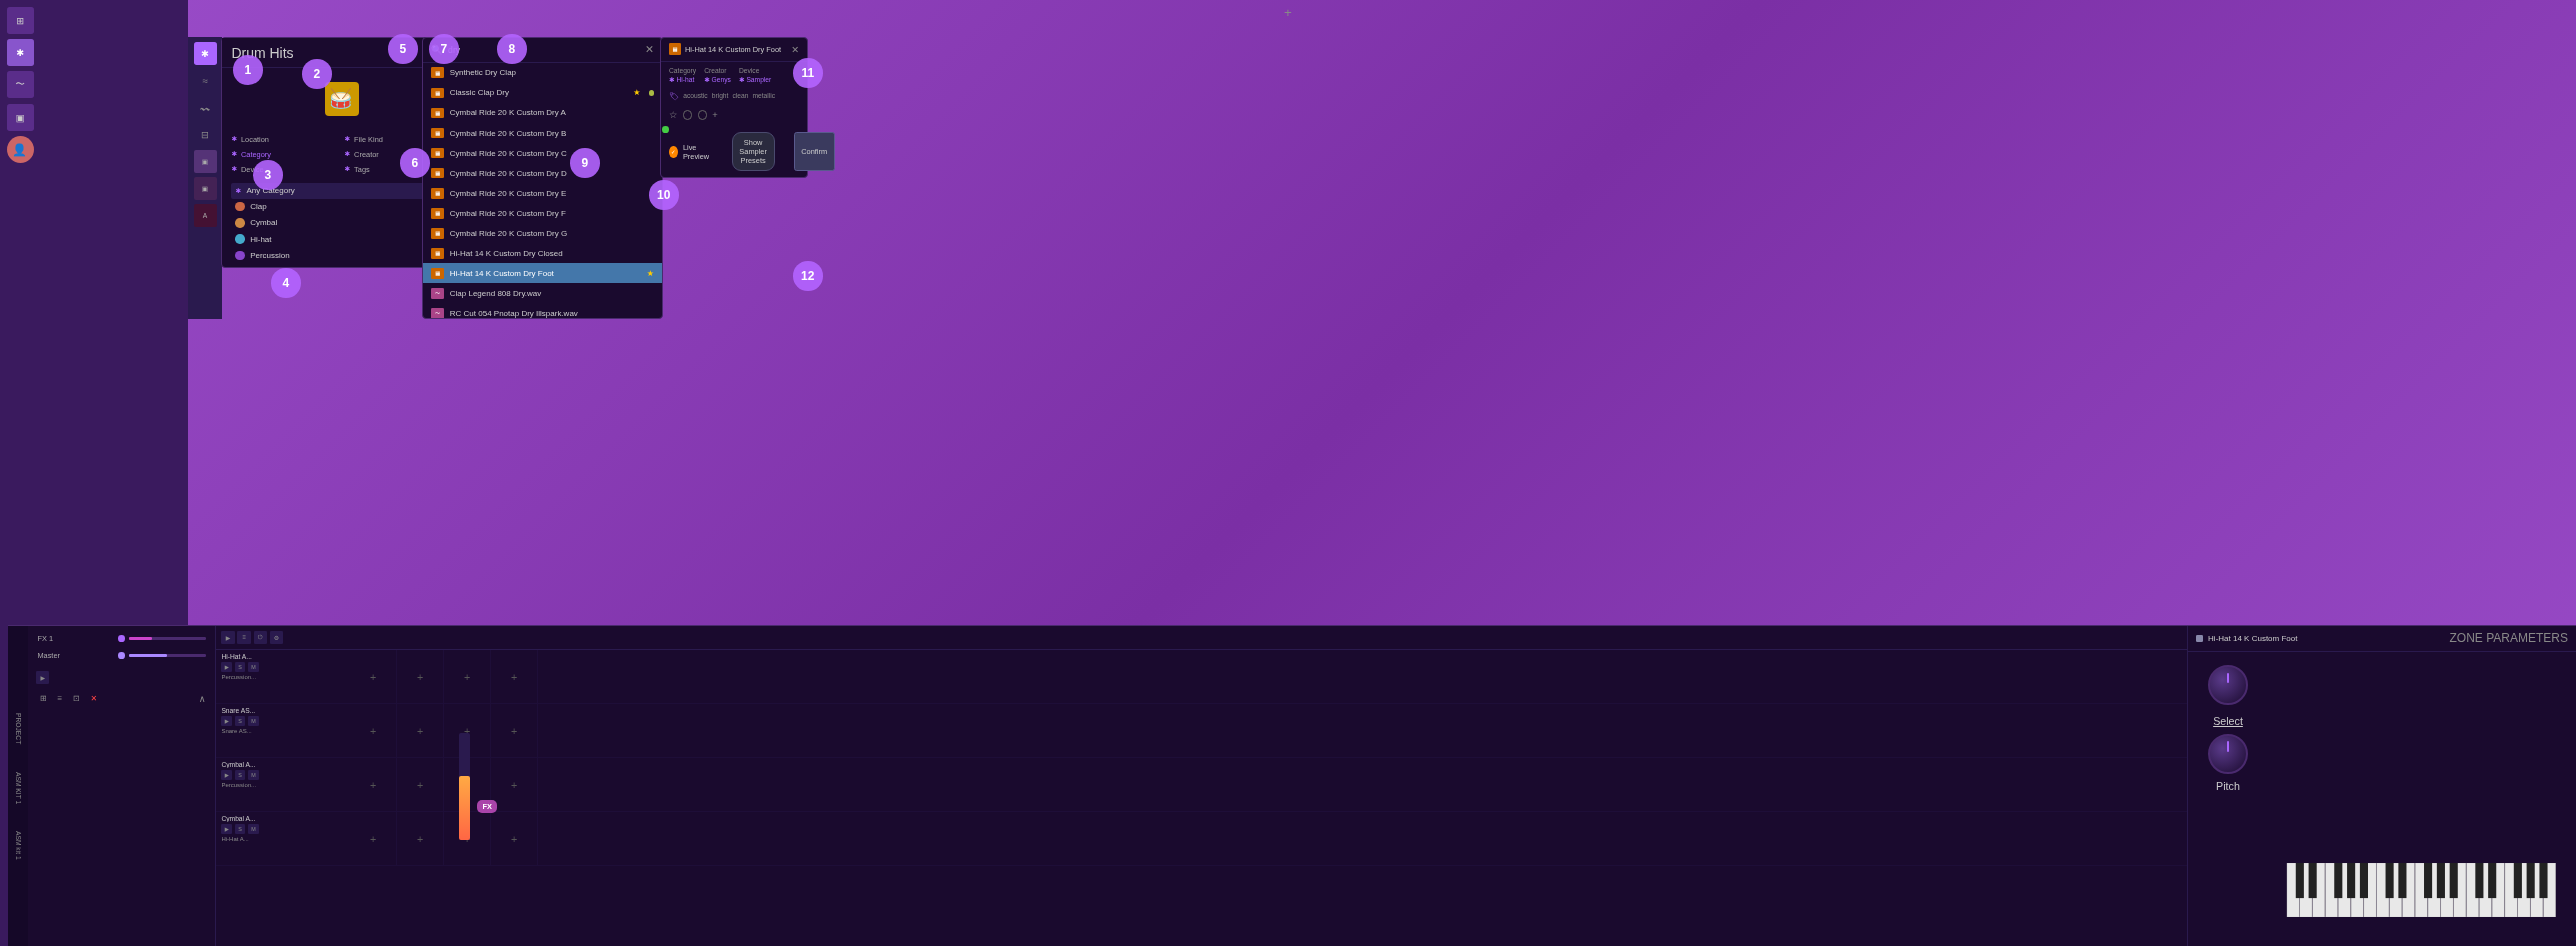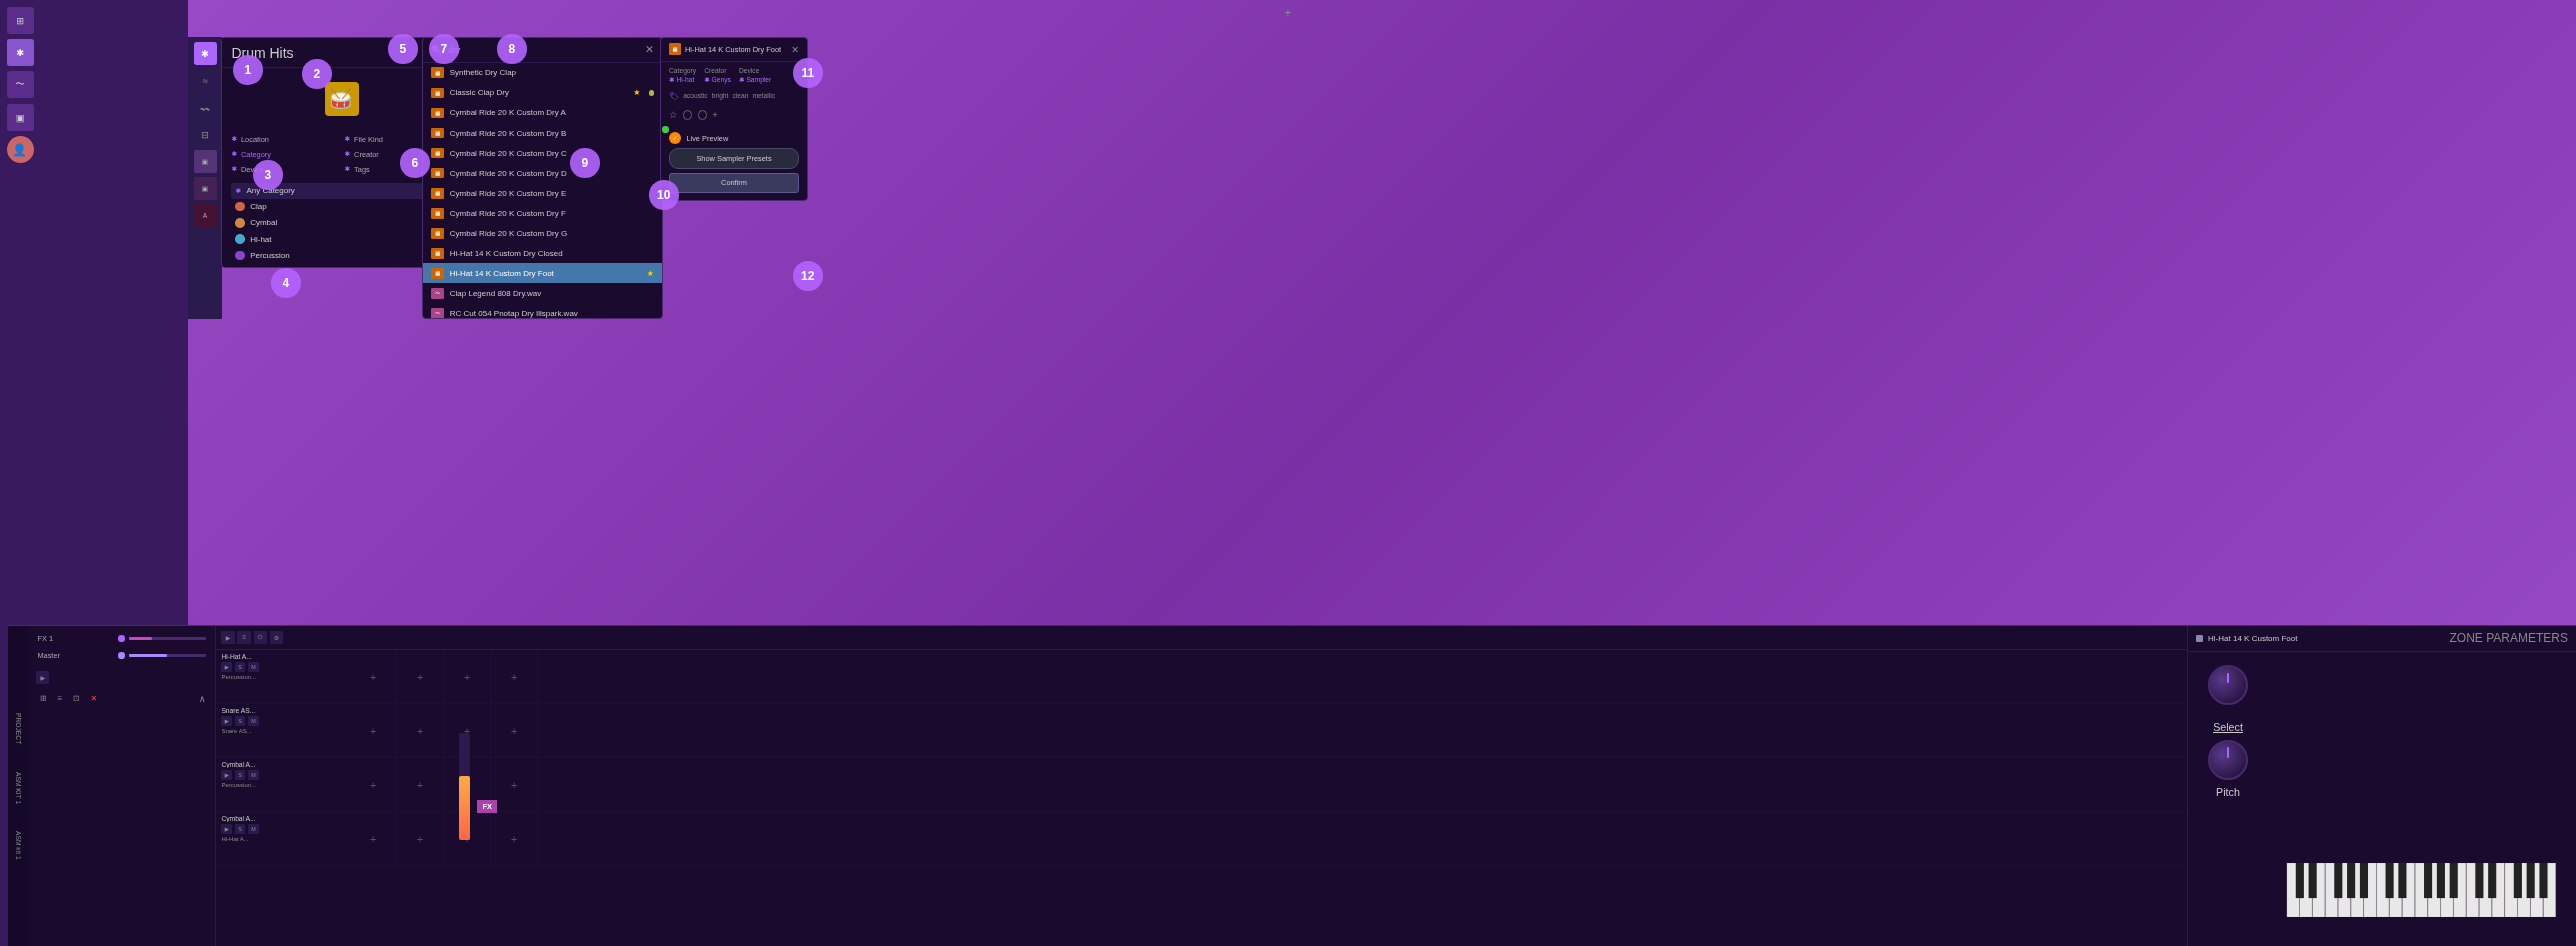--- a/index.html
+++ b/index.html
@@ -336,22 +336,22 @@
       gap: 5.4px;
     }
 
     .rating-star { color: #888; font-size: 9.4px; cursor: pointer; }
     .rating-circle { width: 9.4px; height: 9.4px; border: 0.7px solid #666; border-radius: 50%; cursor: pointer; }
     .rating-plus { color: #888; font-size: 9.4px; cursor: pointer; }
 
     .detail-actions {
       padding: 6.7px 8px;
       display: flex;
-      flex-direction: column;
-      gap: 4px;
+      flex-direction: row;
+      gap: 19px;
     }
 
     .live-preview-row {
       display: flex;
       align-items: center;
       gap: 5.4px;
       color: #ccc;
       font-size: 7.4px;
     }
 
@@ -715,21 +715,21 @@
       overflow: hidden;
       text-overflow: ellipsis;
       max-width: 87px;
     }
 
     
     .select-label {
       color: #ccc;
       font-size: 10.7px;
       text-align: right;
-      margin-top: 9px;
+      margin-top: 3px;
       text-decoration: underline;
     }
 
     .pitch-label {
       color: #ccc;
       font-size: 10.7px;
       text-align: center;
     }
 
     
@@ -1119,21 +1119,21 @@
         <div class="track-cell">
             <span class="add-cell">+</span>
           </div>
         <div class="track-cell">
             <span class="add-cell">+</span>
           </div>
       </div>
     </div>
   </div>
 
-  <div style="position:absolute;bottom:134px;left:469px;background:#aa44aa;border-radius:0;padding:2px 5.4px;color:white;font-size:7.4px;font-weight:bold;">FX</div>
+  <div style="position:absolute;bottom:134px;left:469px;background:#aa44aa;border-radius:5px;padding:2px 5.4px;color:white;font-size:7.4px;font-weight:bold;">FX</div>
 
   <div style="position:absolute;bottom:107px;left:451px;width:10.7px;height:107px;background:#2a1a4e;border-radius:2px;">
     <div style="position:absolute;bottom:0;left:0;right:0;height:60%;background:linear-gradient(to top,#ff6644,#ffaa44);border-radius:2px;"></div>
   </div>
 
   <div class="zone-panel">
     <div class="zone-header">
       <div style="width:6.7px;height:6.7px;background:#8888aa;border-radius:1.3px;flex-shrink:0;"></div>
       <span class="zone-title">Hi-Hat 14 K Custom Foot</span>
       <span class="zone-params-label">ZONE PARAMETERS</span>

